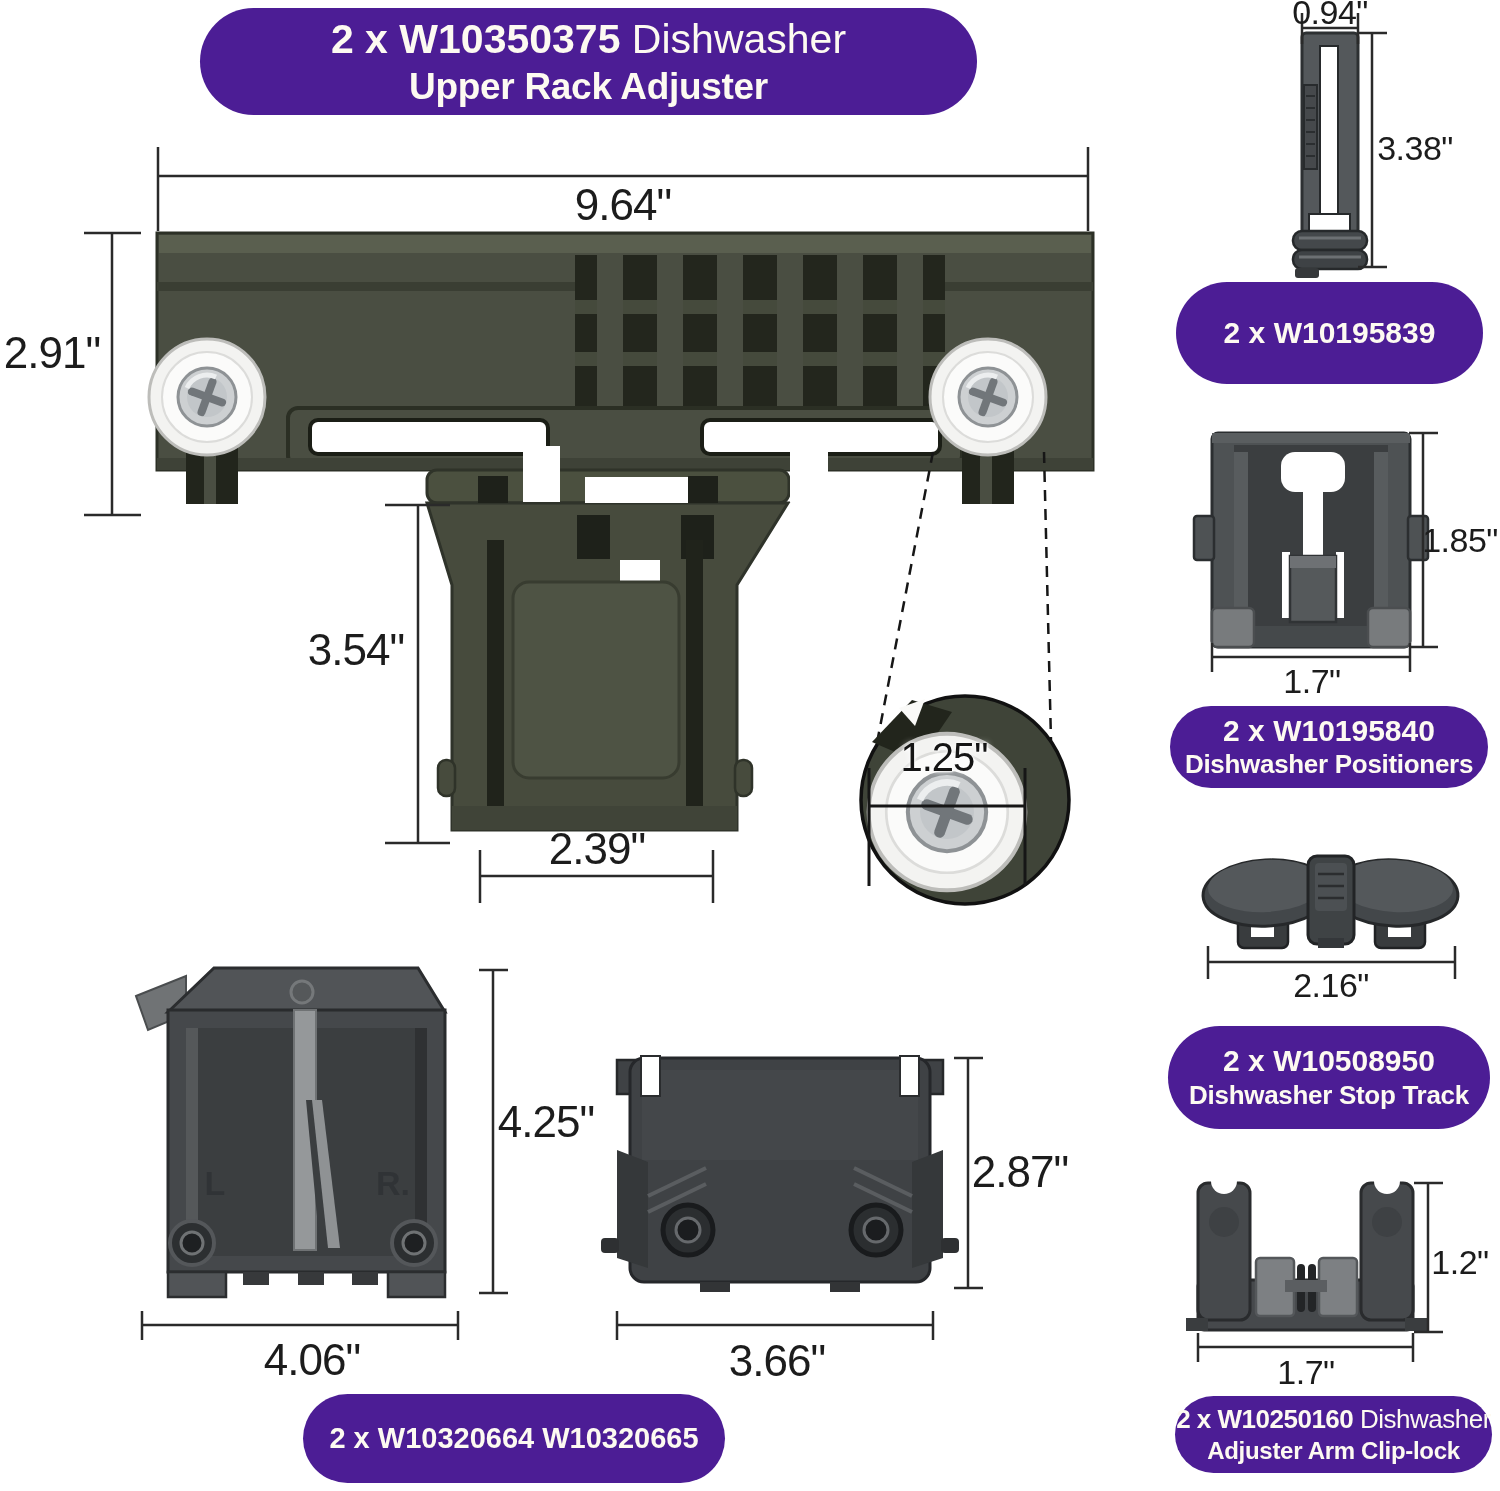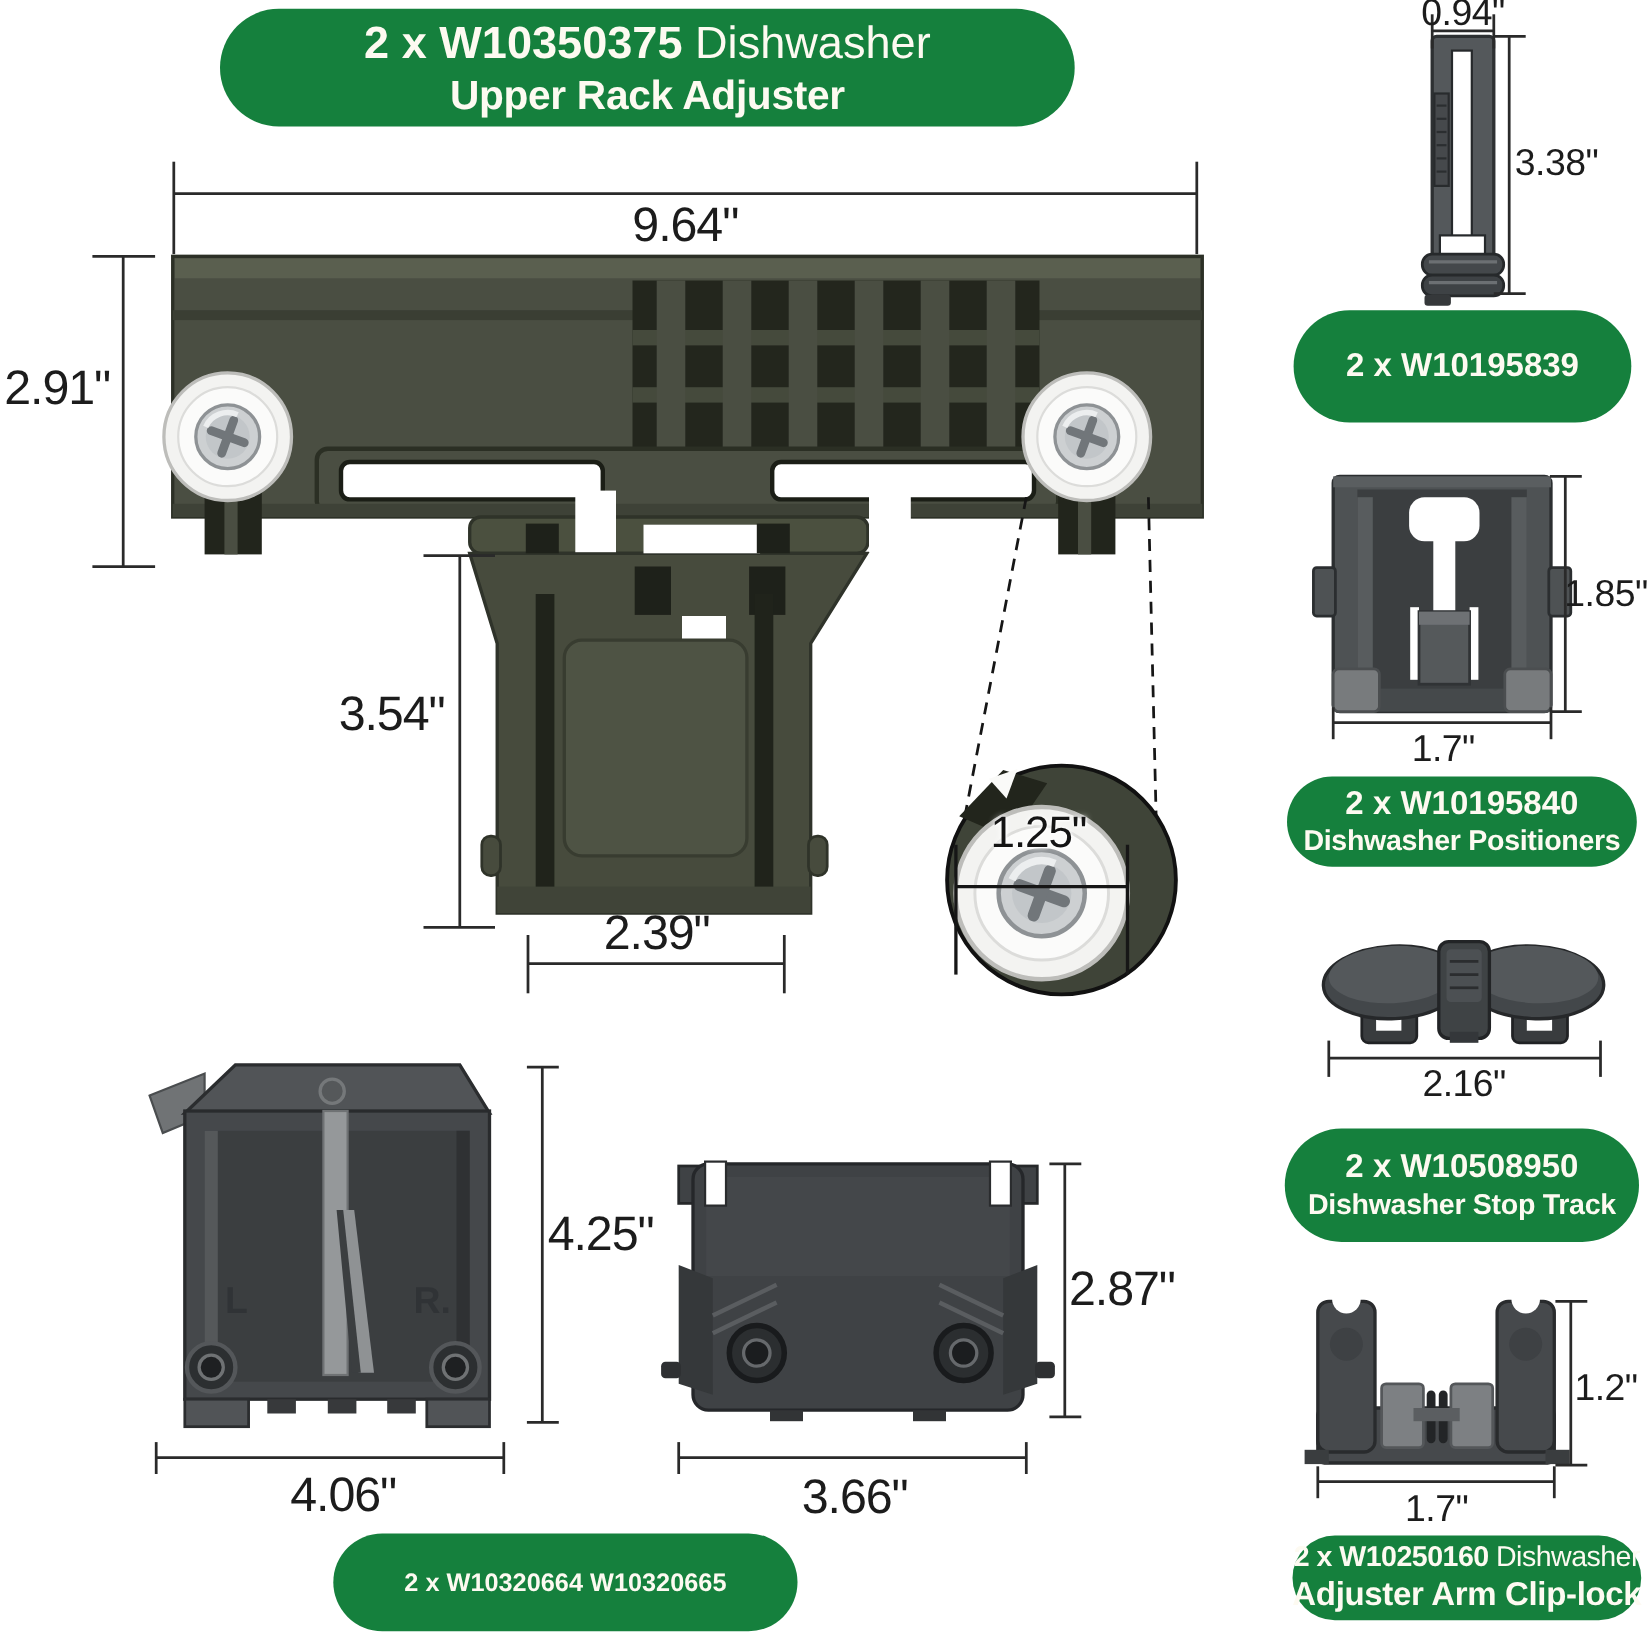--- a/index.html
+++ b/index.html
@@ -15,34 +15,34 @@
   .dim.small{font-size:34px;letter-spacing:-0.5px;}
   .dim.mag{
     font-size:40px;color:#141414;
     text-shadow:0 0 7px rgba(255,255,255,.95),0 0 3px rgba(255,255,255,.95),1px 1px 2px rgba(255,255,255,.9);
   }
   .emboss{
     position:absolute;transform:translate(-50%,-50%);
     font-size:34px;font-weight:700;color:#2e3134;opacity:.8;line-height:1;
   }
   .badge{
-    position:absolute;background:#15803d;border-radius:999px;color:#FDFAF1;
+    position:absolute;background:#4c1d95;border-radius:999px;color:#FDFAF1;
     display:flex;flex-direction:column;align-items:center;justify-content:center;
     text-align:center;line-height:1.22;
   }
   .badge .l1{font-weight:700;white-space:nowrap;}
   .badge .l1 .sfx{font-weight:400;}
   .badge .l2{font-weight:700;white-space:nowrap;letter-spacing:-0.3px;}
   .badge-main .l1{font-size:41px;}
   .badge-main .l2{font-size:37px;}
   .badge-sm .l1{font-size:30px;}
   .badge-sm .l2{font-size:26px;}
   .badge-clip .l1{font-size:26px;letter-spacing:-0.5px;}
-  .badge-clip .l2{font-size:30px;}
-  .badge-housing .l1{font-size:23px;}
+  .badge-clip .l2{font-size:24px;}
+  .badge-housing .l1{font-size:29px;}
   .badge-housing .l2{font-size:25px;letter-spacing:-0.6px;}
 </style>
 </head>
 <body>
 
 <div class="canvas">
 
   <svg width="1500" height="1491" viewBox="0 0 1500 1491">
     <defs>
       <g id="roller">

